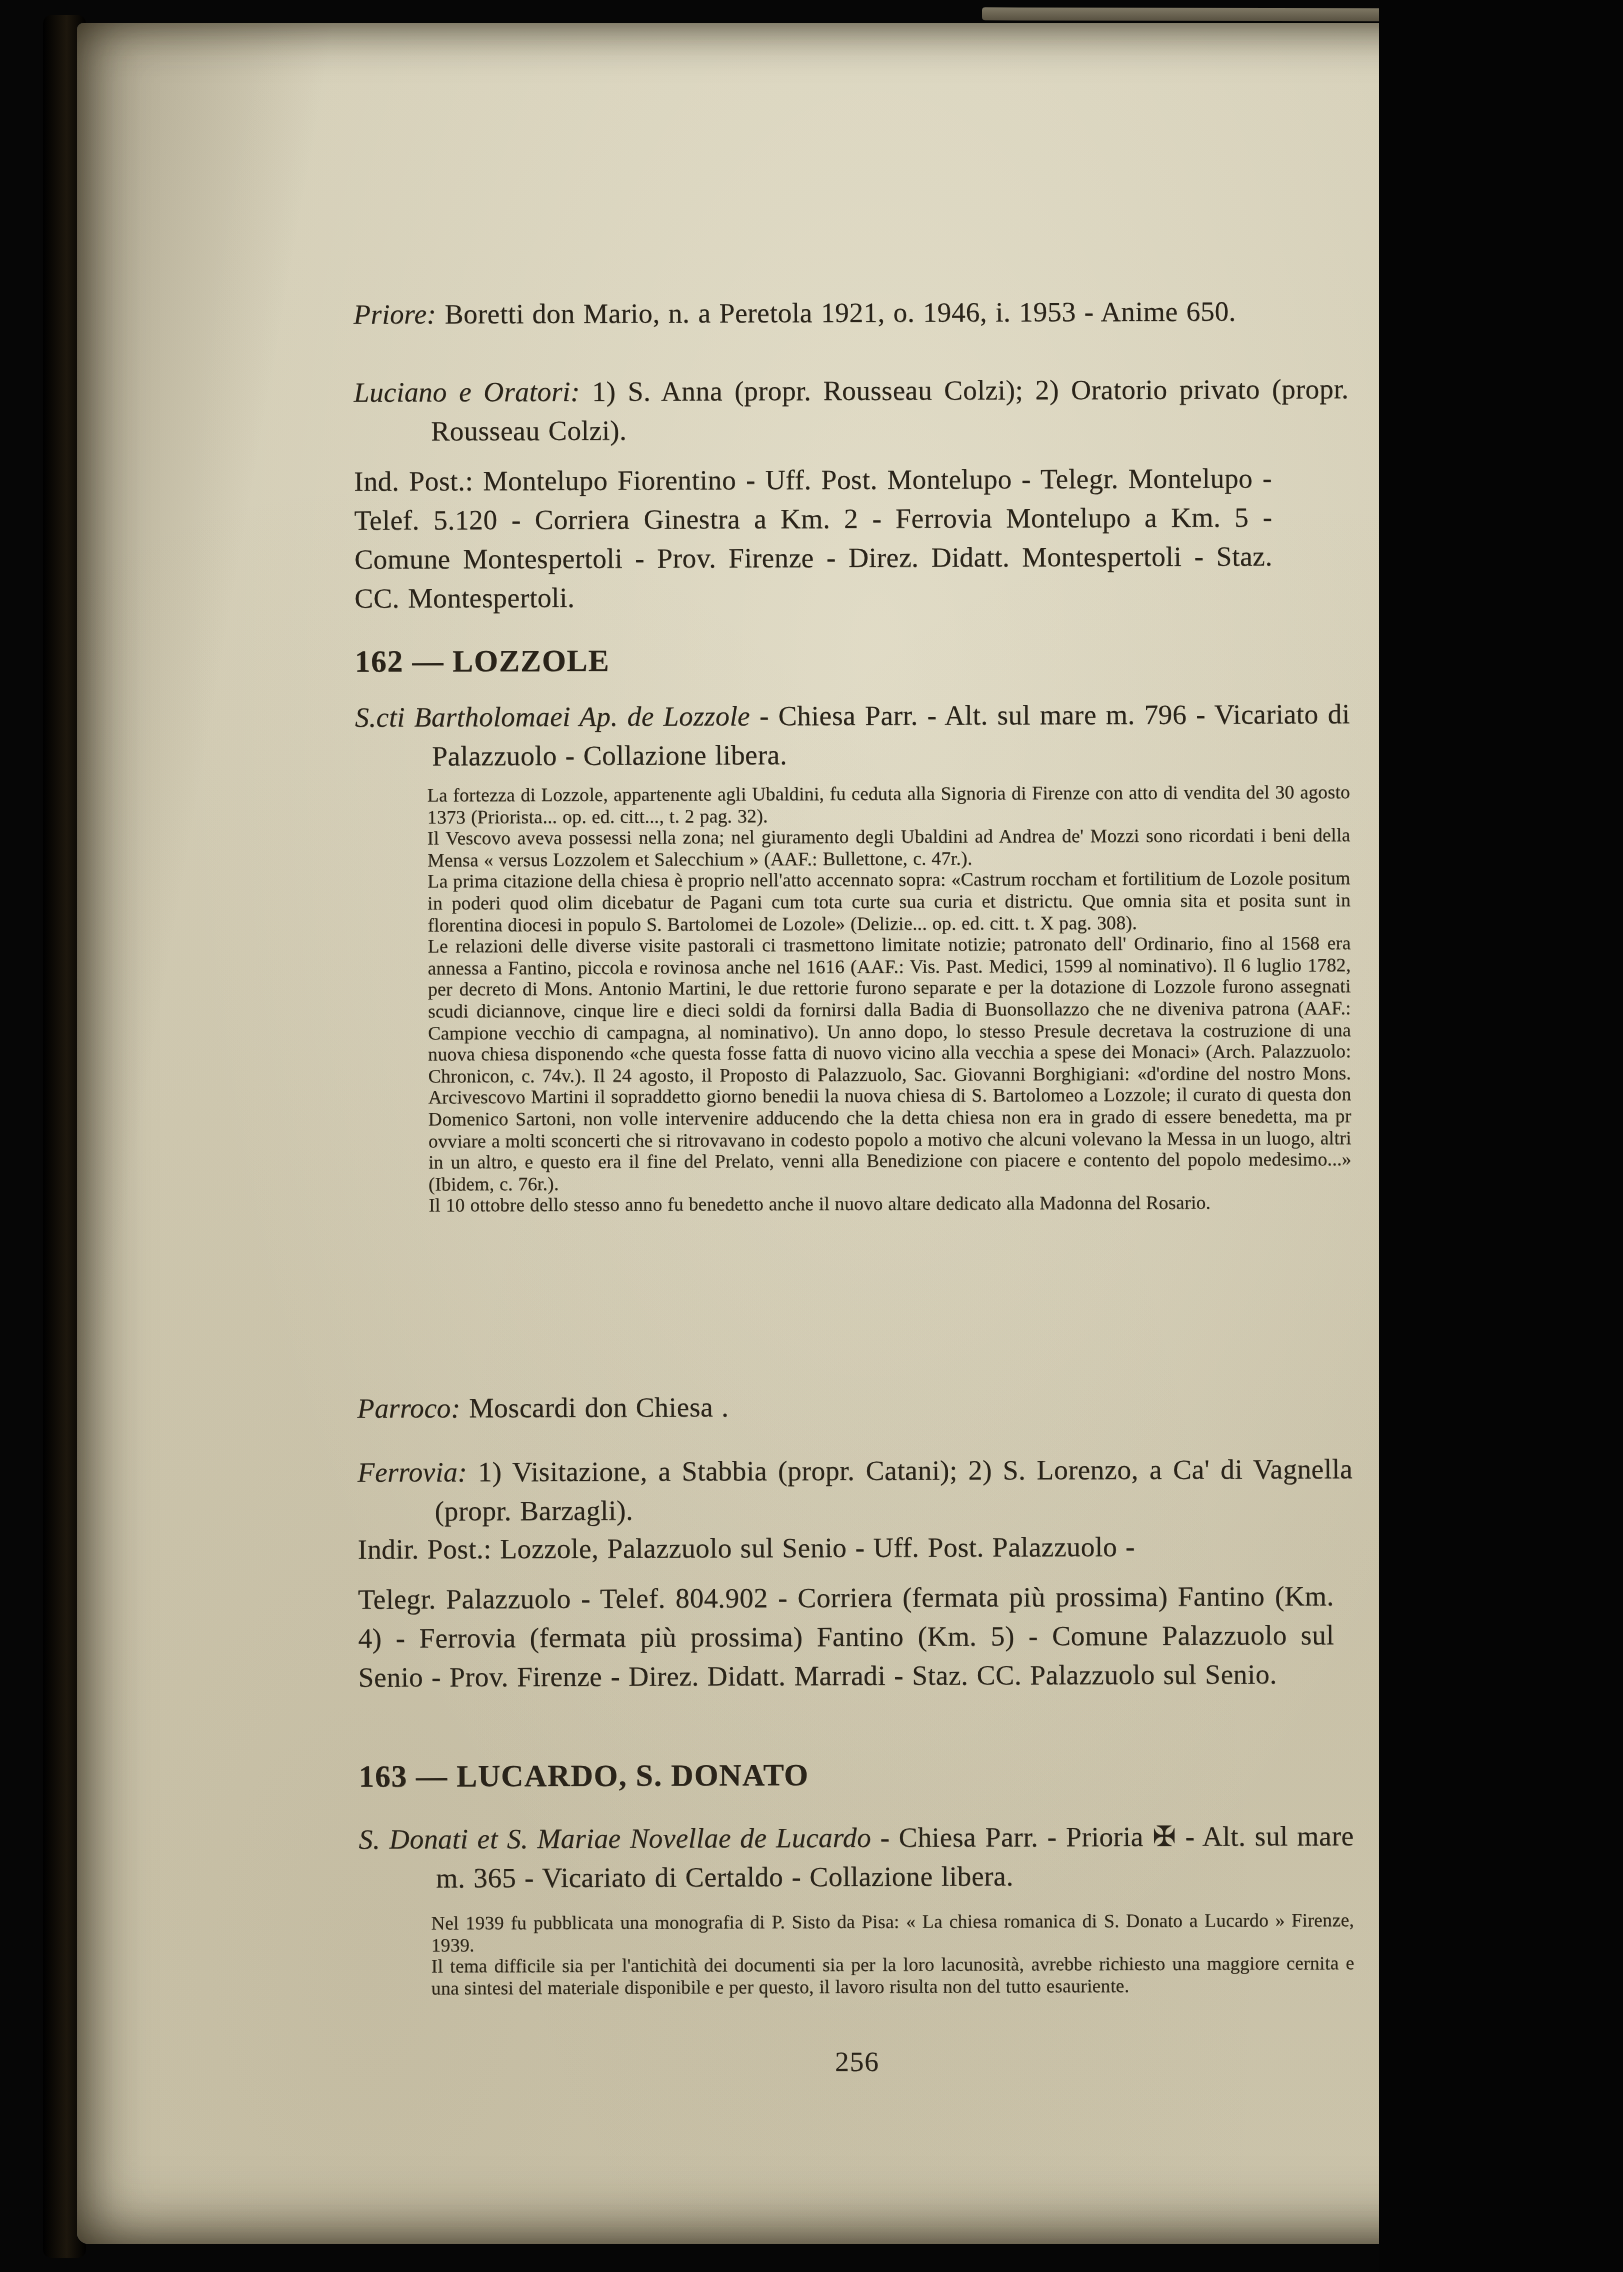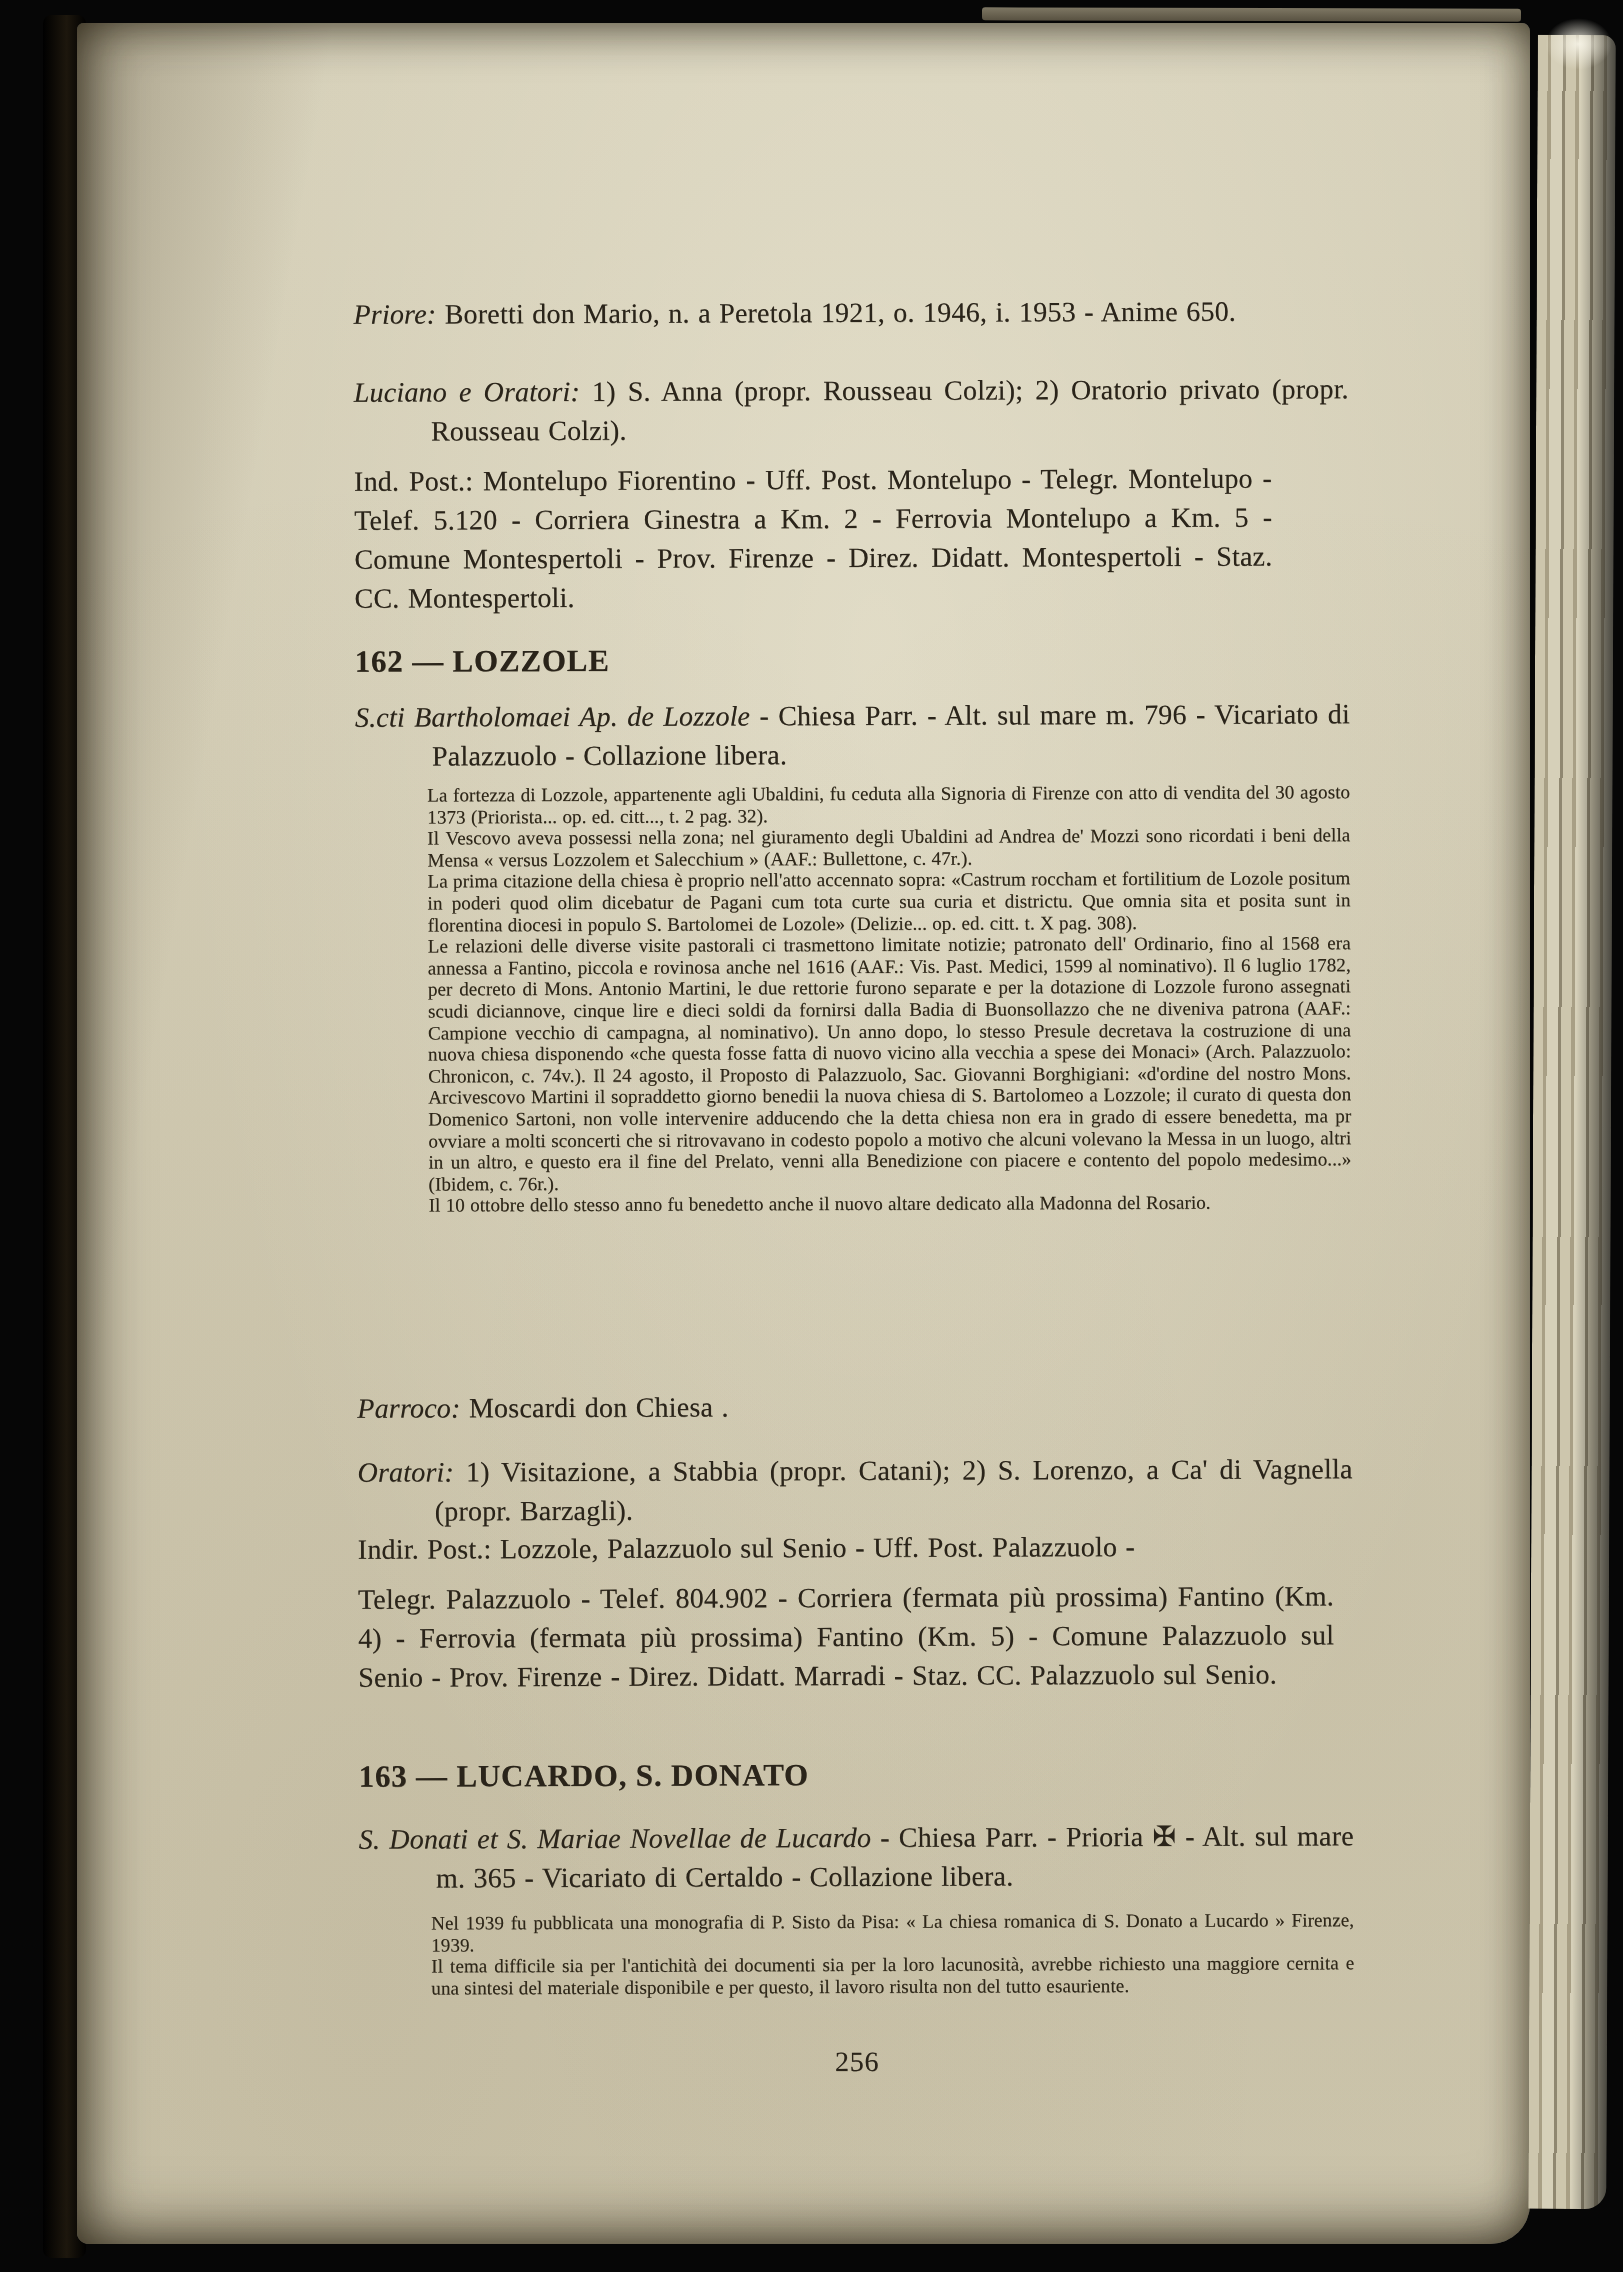--- a/index.html
+++ b/index.html
@@ -1,18 +1,18 @@
 <!DOCTYPE html>
 <html style="font-size:13.3px"><head>
 <meta charset="utf-8">
 <style>
   html, body { margin: 0; padding: 0; background: #050505; }
   .photo {
     position: relative;
-    width: 1623px;
+    width: 1379px;
     height: 2273px;
     background: #060606;
     overflow: hidden;
     font-family: "Liberation Serif", "DejaVu Serif", serif;
   }
 
   
   .spine-shadow {
     position: absolute; left: 43px; top: 15px; width: 43px; height: 2243px;
     background: linear-gradient(90deg, #000 0%, #1d170d 55%, #000 100%);
@@ -145,21 +145,21 @@
       <p>Le relazioni delle diverse visite pastorali ci trasmettono limitate notizie; patronato dell' Ordinario, fino al 1568 era annessa a Fantino, piccola e rovinosa anche nel 1616 (AAF.: Vis. Past. Medici, 1599 al nominativo). Il 6 luglio 1782, per decreto di Mons. Antonio Martini, le due rettorie furono separate e per la dotazione di Lozzole furono assegnati scudi diciannove, cinque lire e dieci soldi da fornirsi dalla Badia di Buonsollazzo che ne diveniva patrona (AAF.: Campione vecchio di campagna, al nominativo). Un anno dopo, lo stesso Presule decretava la costruzione di una nuova chiesa disponendo «che questa fosse fatta di nuovo vicino alla vecchia a spese dei Monaci» (Arch. Palazzuolo: Chronicon, c. 74v.). Il 24 agosto, il Proposto di Palazzuolo, Sac. Giovanni Borghigiani: «d'ordine del nostro Mons. Arcivescovo Martini il sopraddetto giorno benedii la nuova chiesa di S. Bartolomeo a Lozzole; il curato di questa don Domenico Sartoni, non volle intervenire adducendo che la detta chiesa non era in grado di essere benedetta, ma pr ovviare a molti sconcerti che si ritrovavano in codesto popolo a motivo che alcuni volevano la Messa in un luogo, altri in un altro, e questo era il fine del Prelato, venni alla Benedizione con piacere e contento del popolo medesimo...» (Ibidem, c. 76r.).</p>
       <p>Il 10 ottobre dello stesso anno fu benedetto anche il nuovo altare dedicato alla Madonna del Rosario.</p>
     </div>
 
     <p class="block main hang b-parroco">
       <span class="lbl">Parroco:</span>
       <span>Moscardi don Chiesa .</span>
     </p>
 
     <p class="block main hang b-oratori">
-      <span class="lbl">Oratori:</span>
+      <span class="lbl">Ferrovia:</span>
       <span>1) Visitazione, a Stabbia (propr. Catani); 2) S. Lorenzo, a Ca' di Vagnella (propr. Barzagli).</span>
     </p>
 
     <p class="block main post-block b-indir">Indir. Post.: Lozzole, Palazzuolo sul Senio - Uff. Post. Palazzuolo -</p>
 
     <p class="block main telegr-block b-telegr">Telegr. Palazzuolo - Telef. 804.902 - Corriera (fermata più prossima) Fantino (Km. 4) - Ferrovia (fermata più prossima) Fantino (Km. 5) - Comune Palazzuolo sul Senio - Prov. Firenze - Direz. Didatt. Marradi - Staz. CC. Palazzuolo sul Senio.</p>
 
     <p class="block heading b-h163">163 — LUCARDO, S. DONATO</p>
 
     <p class="block main hang b-lead163">

